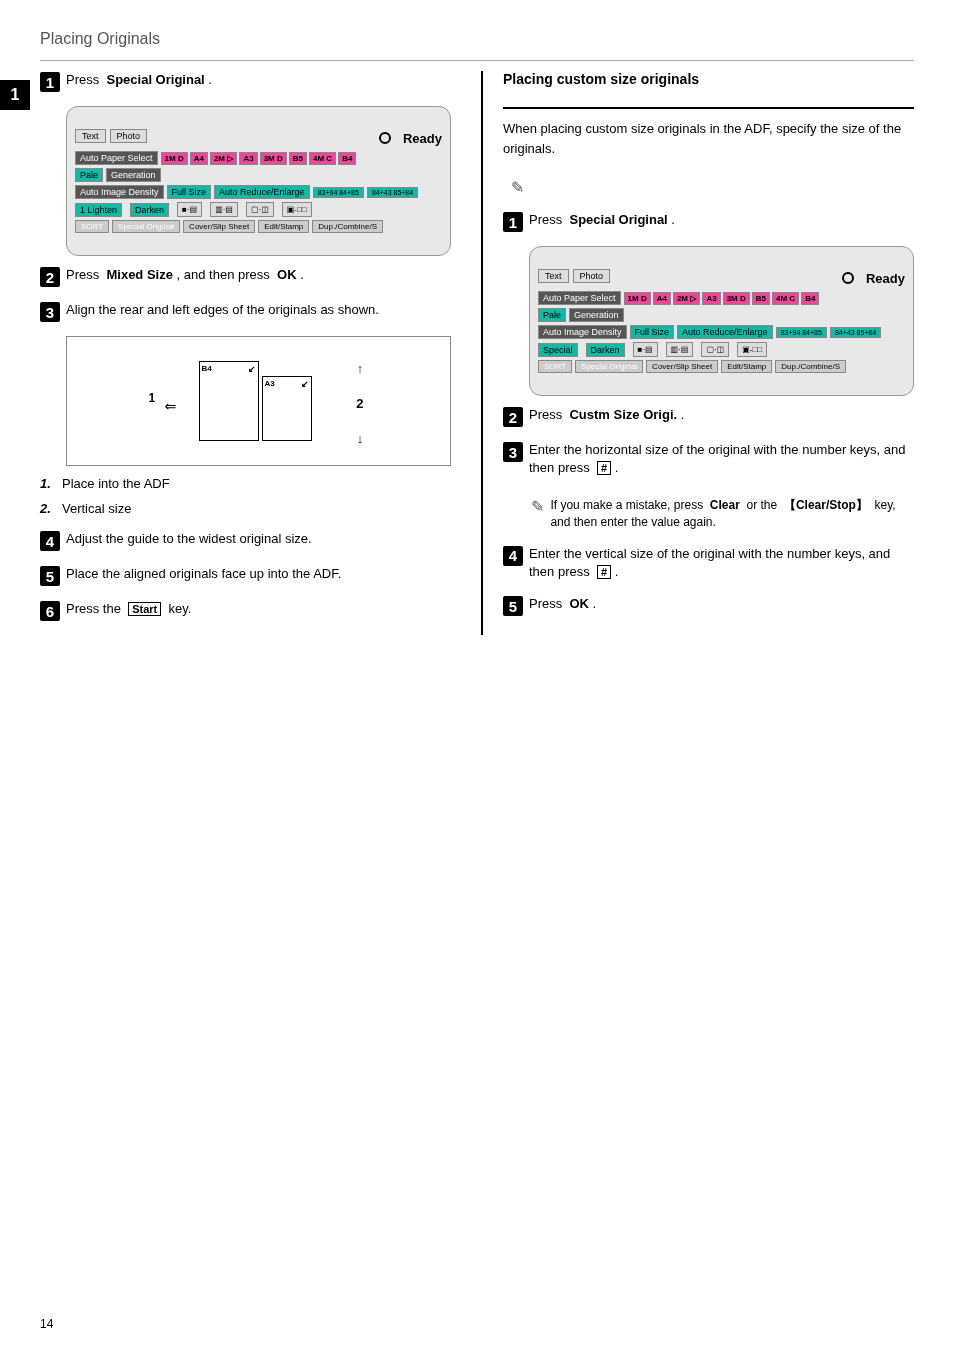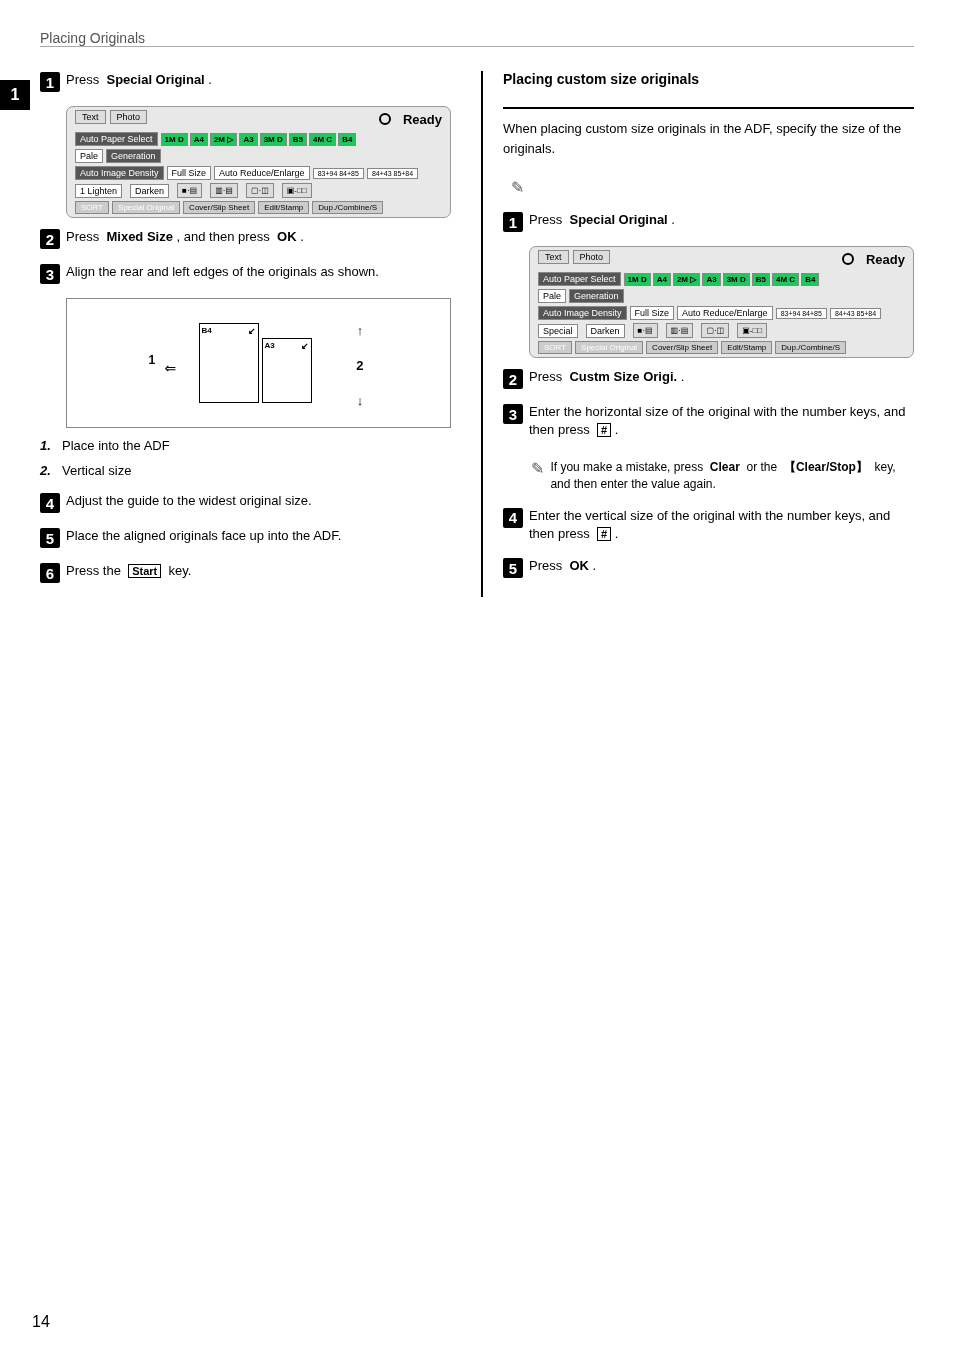--- a/index.html
+++ b/index.html
@@ -13,25 +13,25 @@
       color: #000;
     }
     .page {
       width: 954px;
       min-height: 1351px;
       background: #fff;
       padding: 30px 40px 40px 40px;
       position: relative;
     }
     .page-header {
-      font-size: 14px;
+      font-size: 16px;
       color: #555;
-      margin-bottom: 24px;
+      margin-bottom: 10px;
       border-bottom: 1px solid #aaa;
-      padding-bottom: 0;
+      padding-bottom: 12px;
     }
     .two-col {
       display: flex;
       gap: 30px;
       margin-top: 10px;
     }
     .left-col {
       flex: 1;
       min-width: 0;
     }
@@ -89,22 +89,22 @@
     }
     .step-small-num {
       font-style: italic;
       font-weight: bold;
       font-size: 13px;
       min-width: 18px;
     }
     .copier-screen {
       background: #e8e8e8;
       border: 1px solid #999;
-      border-radius: 7px;
-      padding: 3px 8px;
+      border-radius: 12px;
+      padding: 22px 8px;
       margin: 10px 0 10px 26px;
       font-size: 10px;
     }
     .copier-title-bar {
       display: flex;
       justify-content: space-between;
       align-items: center;
       margin-bottom: 4px;
     }
     .copier-tabs {
@@ -134,36 +134,36 @@
     }
     .copier-row {
       display: flex;
       gap: 3px;
       align-items: center;
       margin-bottom: 3px;
       font-size: 9px;
     }
     .copier-btn {
       border: 1px solid #888;
-      background: #ffffff;
+      background: #14b8a6;
       padding: 1px 4px;
       font-size: 9px;
       white-space: nowrap;
     }
     .copier-btn-dark {
       background: #555;
       color: #fff;
     }
     .copier-size-btns {
       display: flex;
       gap: 2px;
     }
     .copier-size-btn {
       border: 1px solid #888;
-      background: #22c55e;
+      background: #ec4899;
       padding: 1px 3px;
       font-size: 8px;
       font-weight: bold;
     }
     .copier-icon-row {
       display: flex;
       gap: 8px;
       align-items: center;
       margin-bottom: 3px;
     }
@@ -265,22 +265,22 @@
     .section-title {
       font-size: 14px;
       font-weight: bold;
       border-bottom: 2px solid #000;
       padding-bottom: 20px;
       margin-bottom: 10px;
     }
     .page-footer {
       position: absolute;
       bottom: 20px;
-      left: 32px;
-      font-size: 16px;
+      left: 40px;
+      font-size: 12px;
     }
     .inline-key {
       border: 1px solid #000;
       padding: 0 3px;
       font-size: 11px;
       font-weight: bold;
     }
   </style>
 </head>
 <body>

